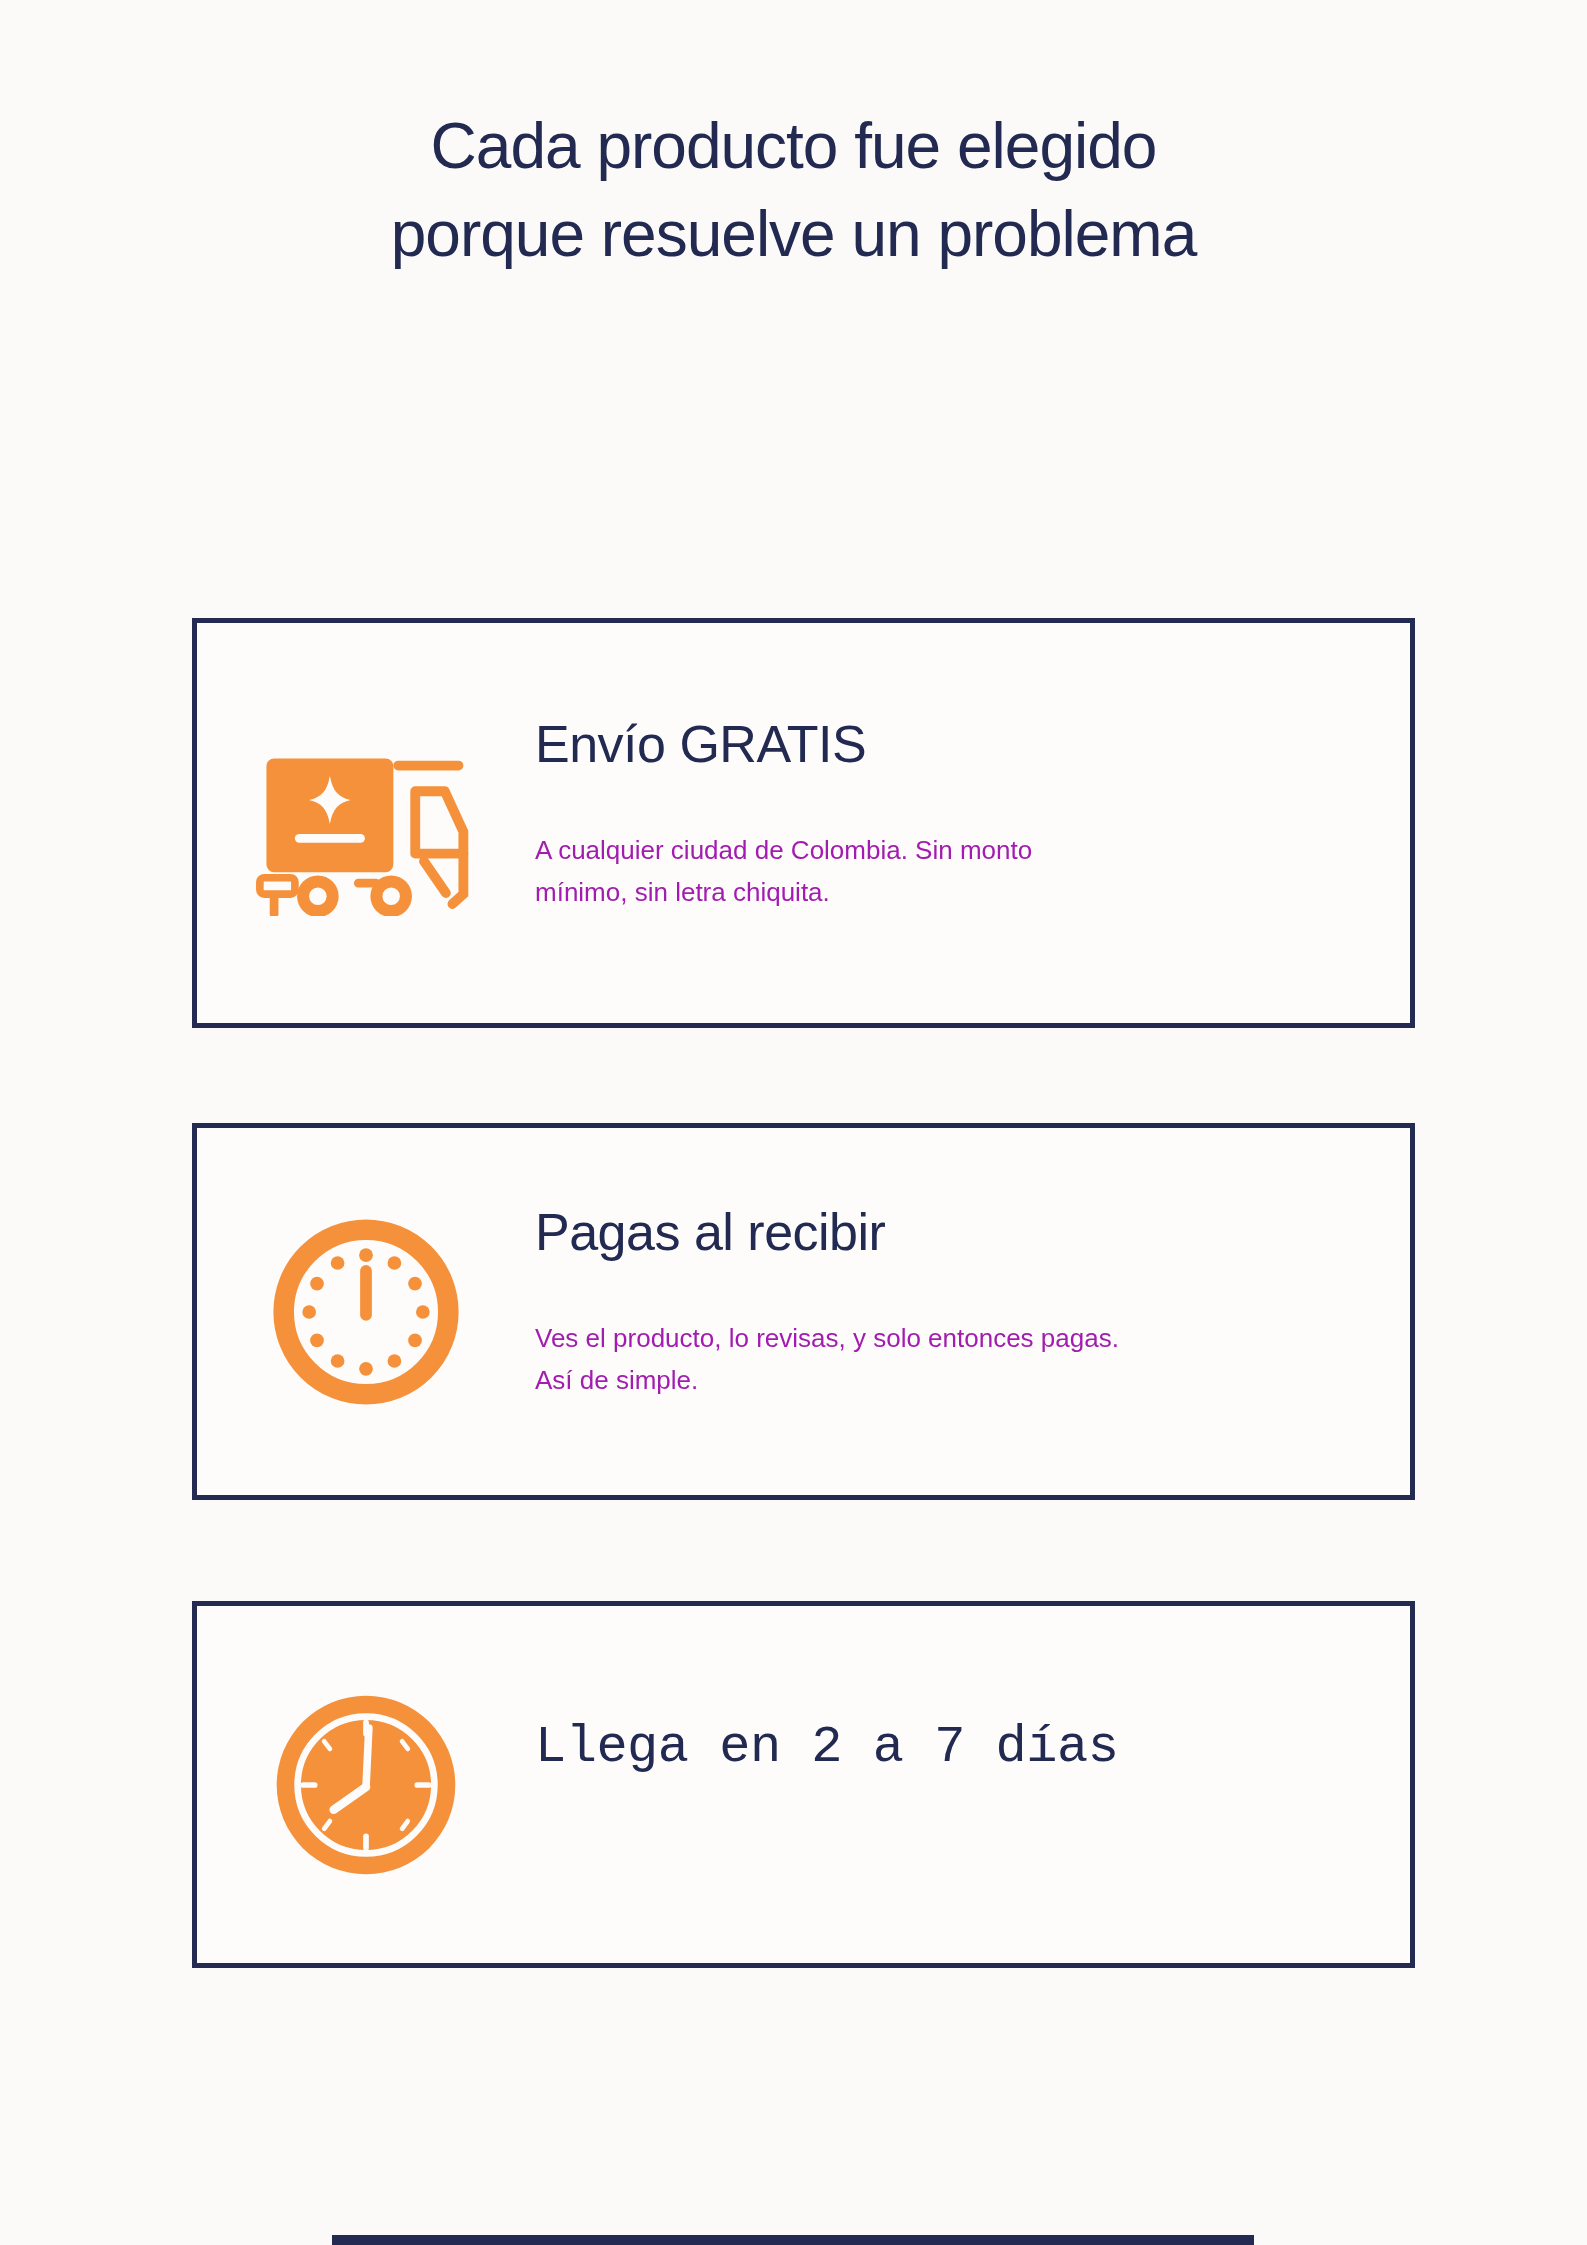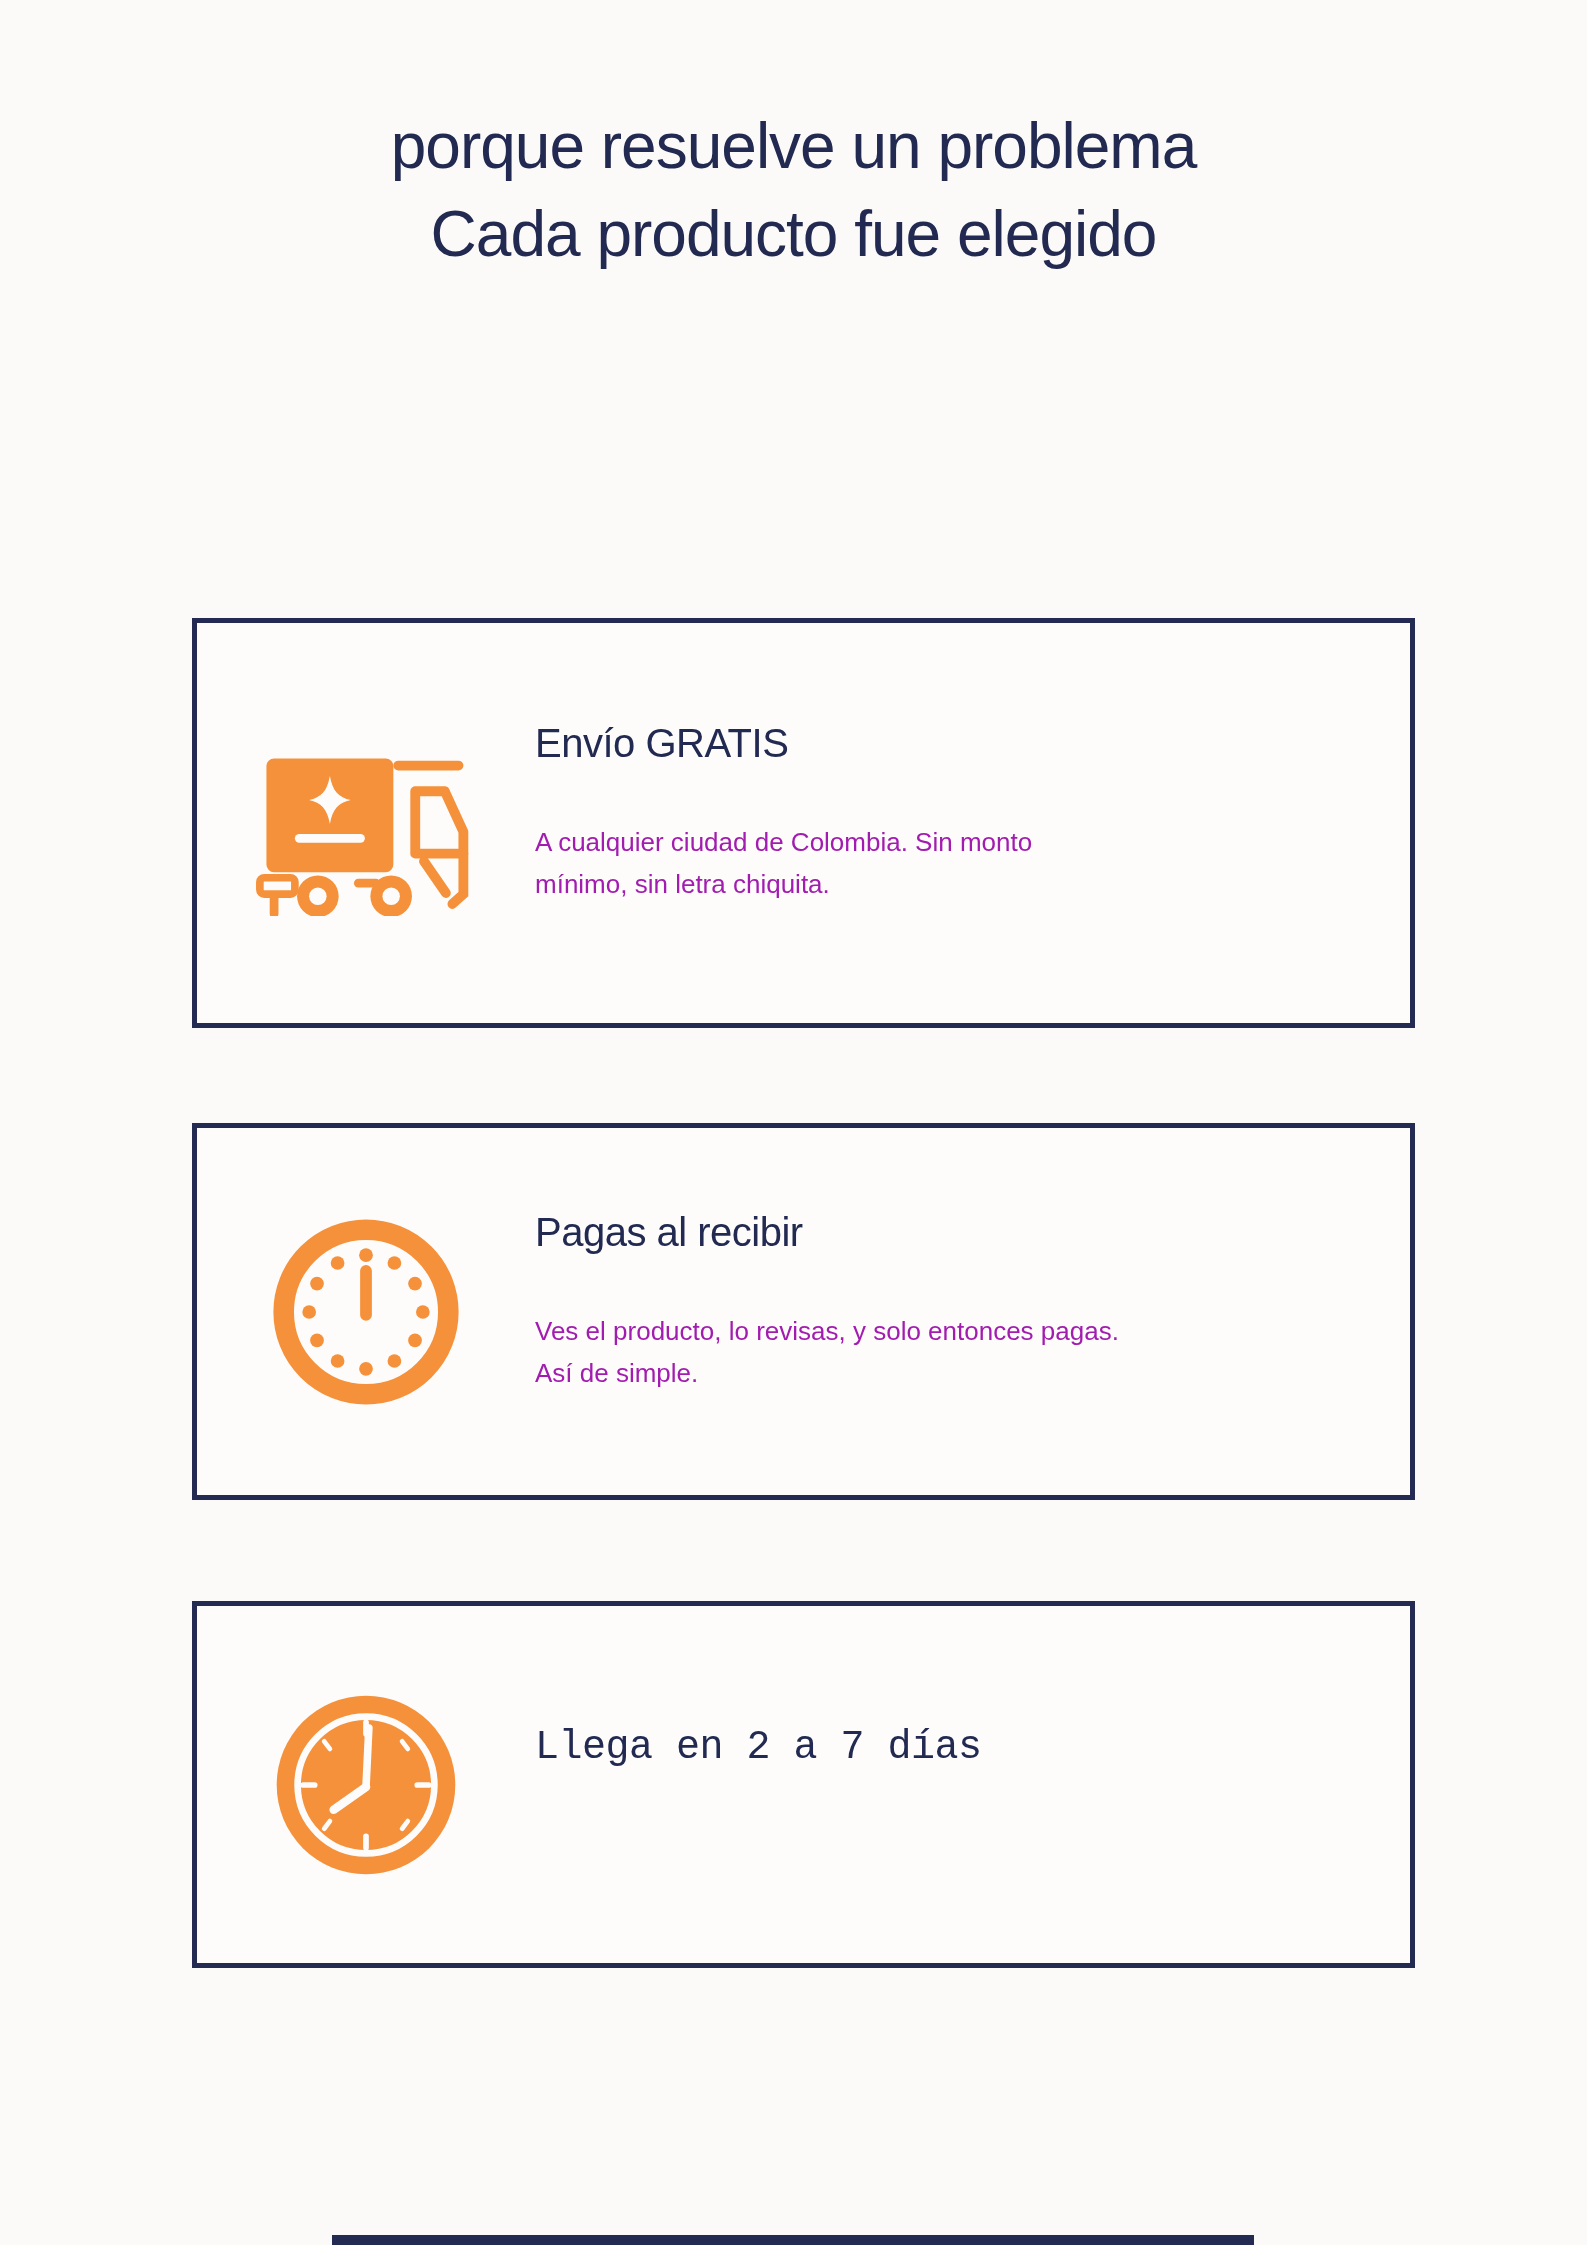--- a/index.html
+++ b/index.html
@@ -49,21 +49,21 @@
 
   .text-col {
     flex: 1;
     display: flex;
     flex-direction: column;
     justify-content: center;
     padding-right: 50px;
     padding-bottom: 20px;
   }
   .card-title {
-    font-size: 40px;
+    font-size: 52px;
     font-weight: 400;
     letter-spacing: -0.5px;
     color: #222A52;
     margin-bottom: 55px;
   }
   .card-desc {
     font-size: 26px;
     line-height: 42px;
     color: #a21caf;
     white-space: pre-line;
@@ -75,22 +75,22 @@
     bottom: 0;
     width: 922px;
     height: 10px;
     background: #232B52;
   }
 </style>
 </head>
 <body>
 
 <div class="heading">
+  <div>Cada producto fue elegido</div>
   <div>porque resuelve un problema</div>
-  <div>Cada producto fue elegido</div>
 </div>
 
 <div class="card card-1">
   <div class="icon-wrap">
     <svg width="230" height="186" viewBox="0 0 210 170" fill="none">
 
       <rect x="14" y="26" width="116" height="104" rx="7" fill="#F5913B"></rect>
 
       <path d="M72 42 C74.5 56 80 61.5 91 64 C80 66.5 74.5 72 72 86 C69.5 72 64 66.5 53 64 C64 61.5 69.5 56 72 42 Z" fill="#FDFCFB"></path>
 

